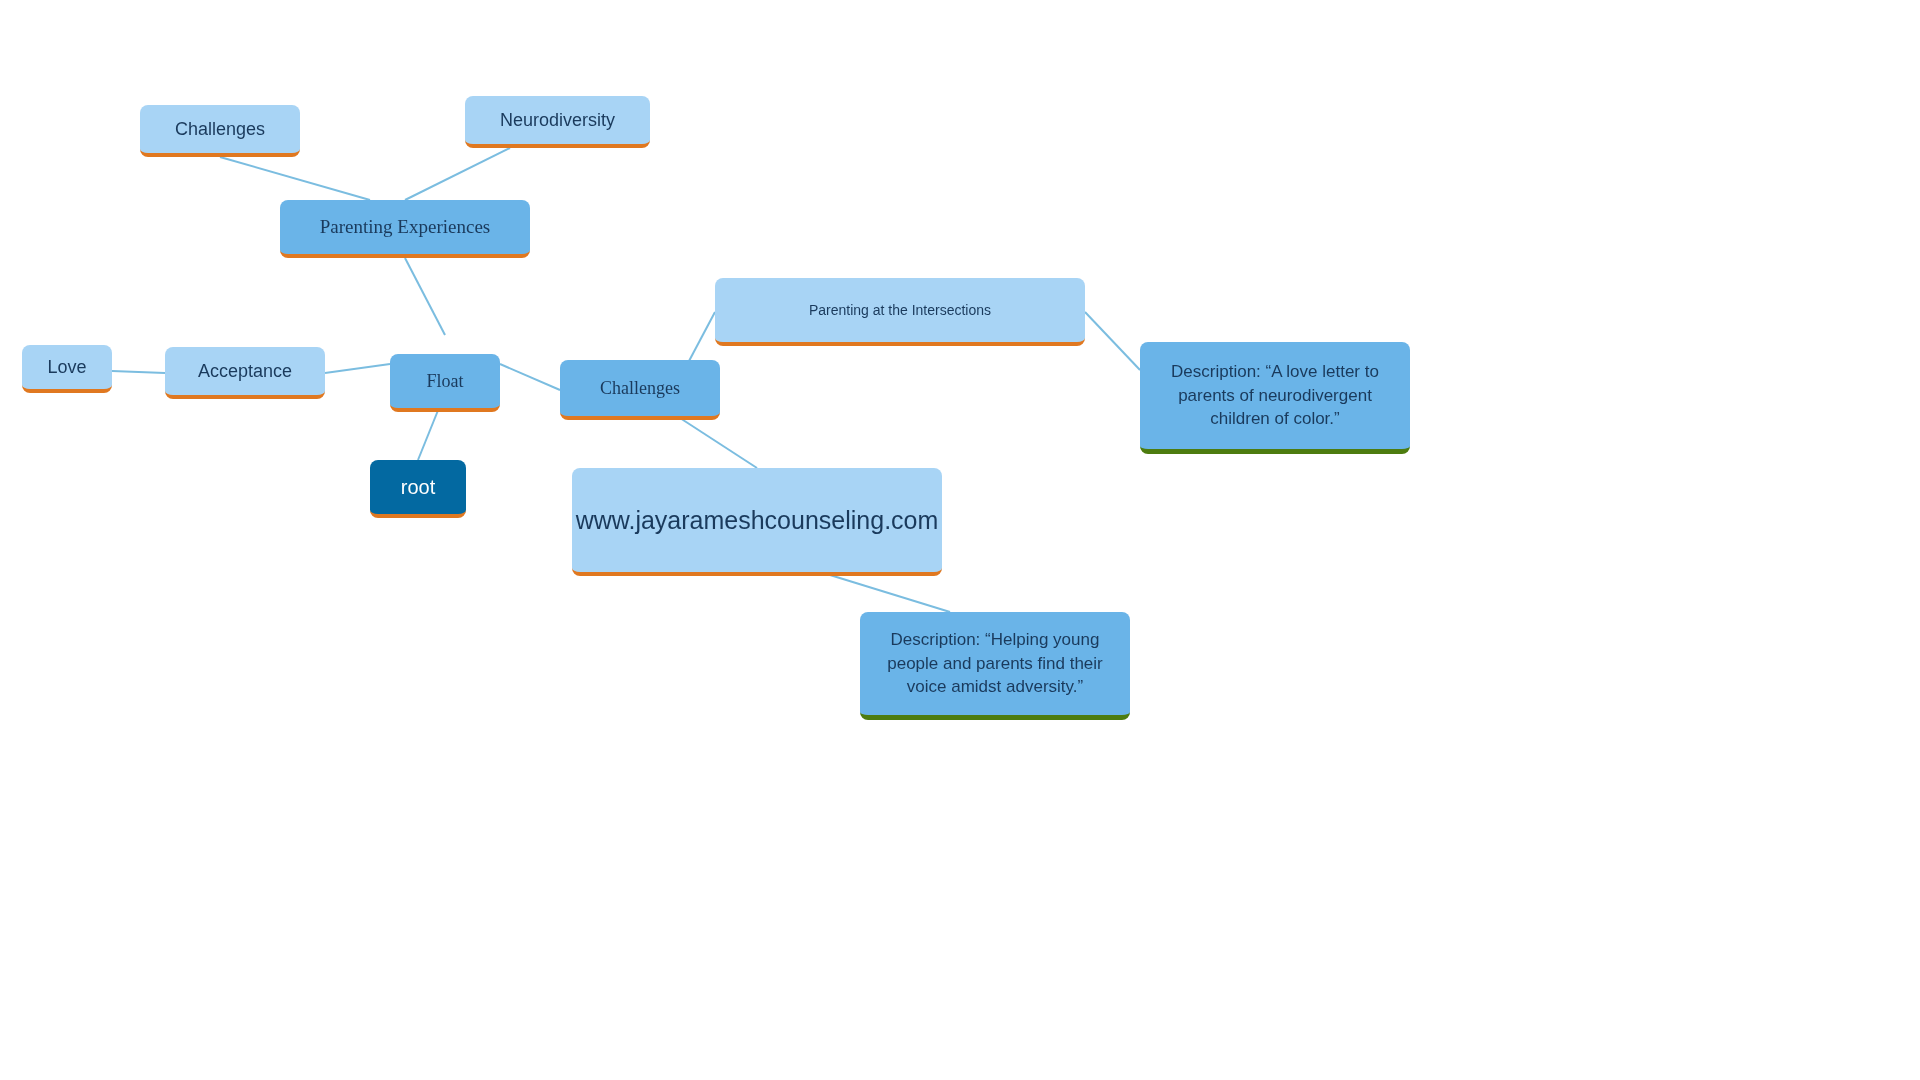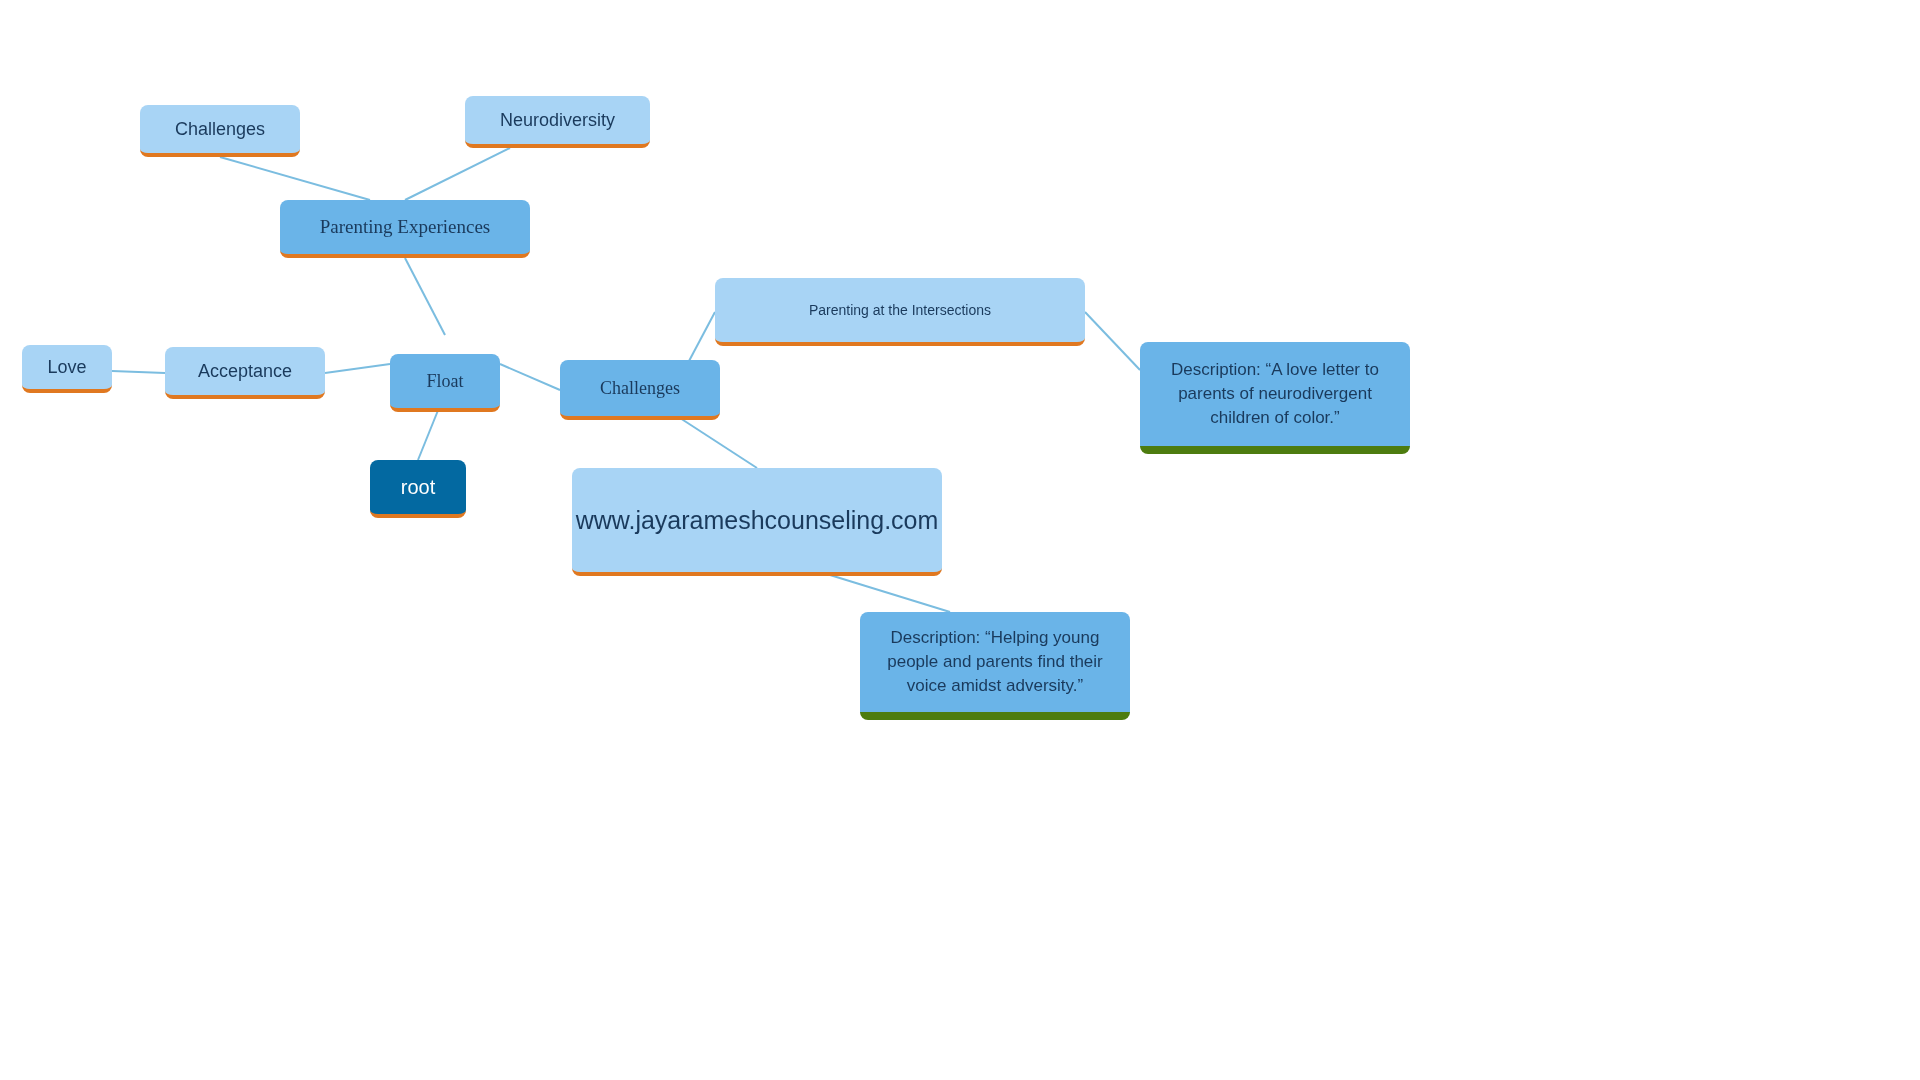--- a/index.html
+++ b/index.html
@@ -43,21 +43,21 @@
     }
     .node-root {
       background: #0369a1;
       color: #ffffff;
       border-bottom: 4px solid #e07820;
       font-size: 20px;
     }
     .node-description {
       background: #6ab4e8;
       color: #1a3a5c;
-      border-bottom: 8px solid #4d7c0f;
+      border-bottom: 5px solid #4d7c0f;
       font-size: 17px;
       line-height: 1.4;
       max-width: 270px;
       padding: 14px 18px;
     }
   </style>
 </head>
 <body>
 
 <svg class="connections">

